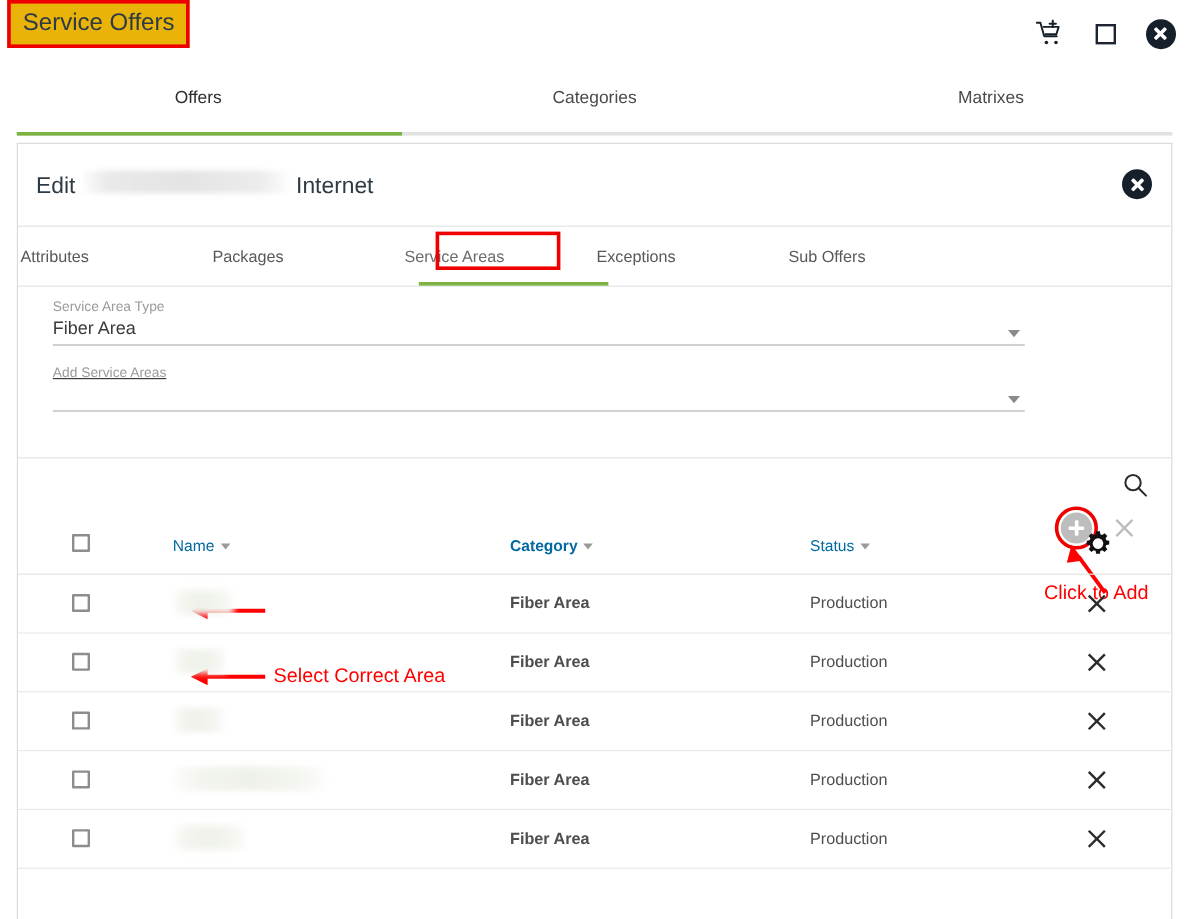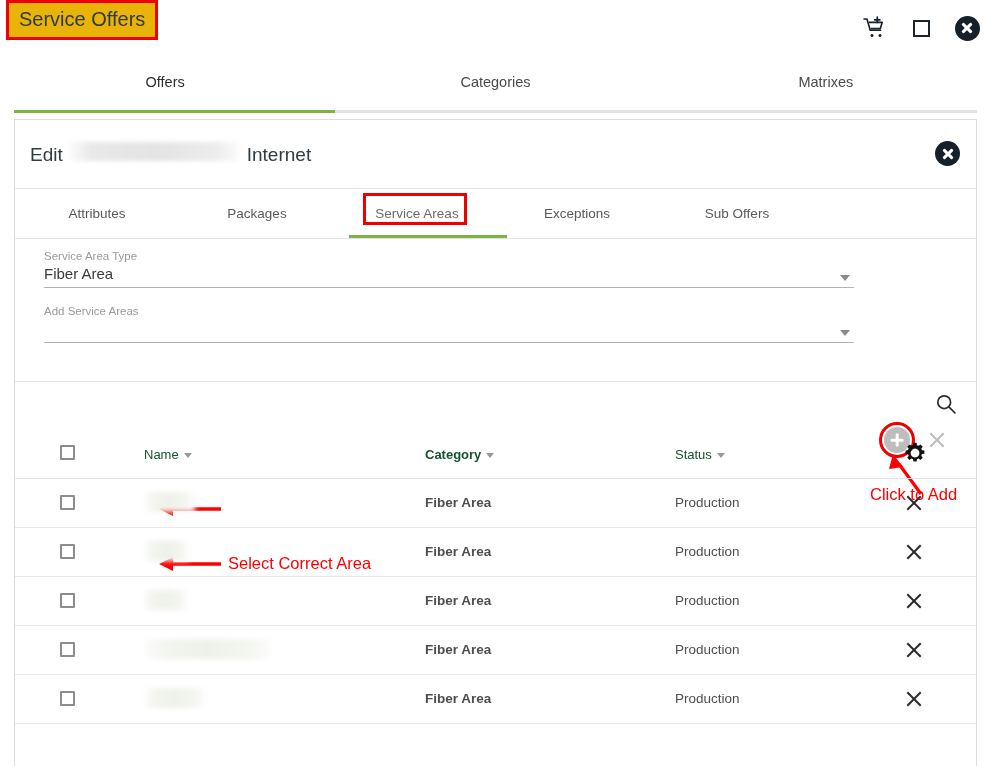--- a/index.html
+++ b/index.html
@@ -166,21 +166,20 @@
     border-bottom: 1px solid #e4e4e4;
   }
   .subtabs-row {
     display: flex;
     height: 48px;
     align-items: center;
     padding-left: 2px;
   }
   .subtab {
     width: 160px;
-    text-align: center;
     font-size: 13.5px;
     color: #58595b;
     cursor: pointer;
     position: relative;
   }
   .subtab.boxed {
     color: #6b6b6b;
   }
   .subtab-box {
     position: absolute;
@@ -231,21 +230,21 @@
     position: absolute;
     right: 4px;
     bottom: 7px;
     width: 0;
     height: 0;
     border-left: 5.5px solid transparent;
     border-right: 5.5px solid transparent;
     border-top: 6px solid #8a8a8a;
   }
   #field-type { top: 10px; }
-  #field-add  { top: 65px; }
+  #field-add  { top: 65px; text-decoration: underline; }
 
   .arrow-svg { position: absolute; pointer-events: none; }
   .annot {
     position: absolute;
     color: #ff0000;
     font-size: 16.5px;
     white-space: nowrap;
   }
 
   .add-btn {
@@ -315,21 +314,21 @@
     position: relative;
     height: 48px;
     border-bottom: 1px solid #e4e4e4;
   }
   .cell-name { position: absolute; left: 129px; }
   .cell-cat  { position: absolute; left: 410px; font-weight: bold; }
   .cell-stat { position: absolute; left: 660px; }
 
   .th {
     font-size: 13px;
-    color: #14532d;
+    color: #0369a1;
     top: 17px;
     white-space: nowrap;
     cursor: pointer;
     text-align: right;
   }
   .th .sortcaret {
     display: inline-block;
     margin-left: 5px;
     width: 0; height: 0;
     border-left: 4.5px solid transparent;

